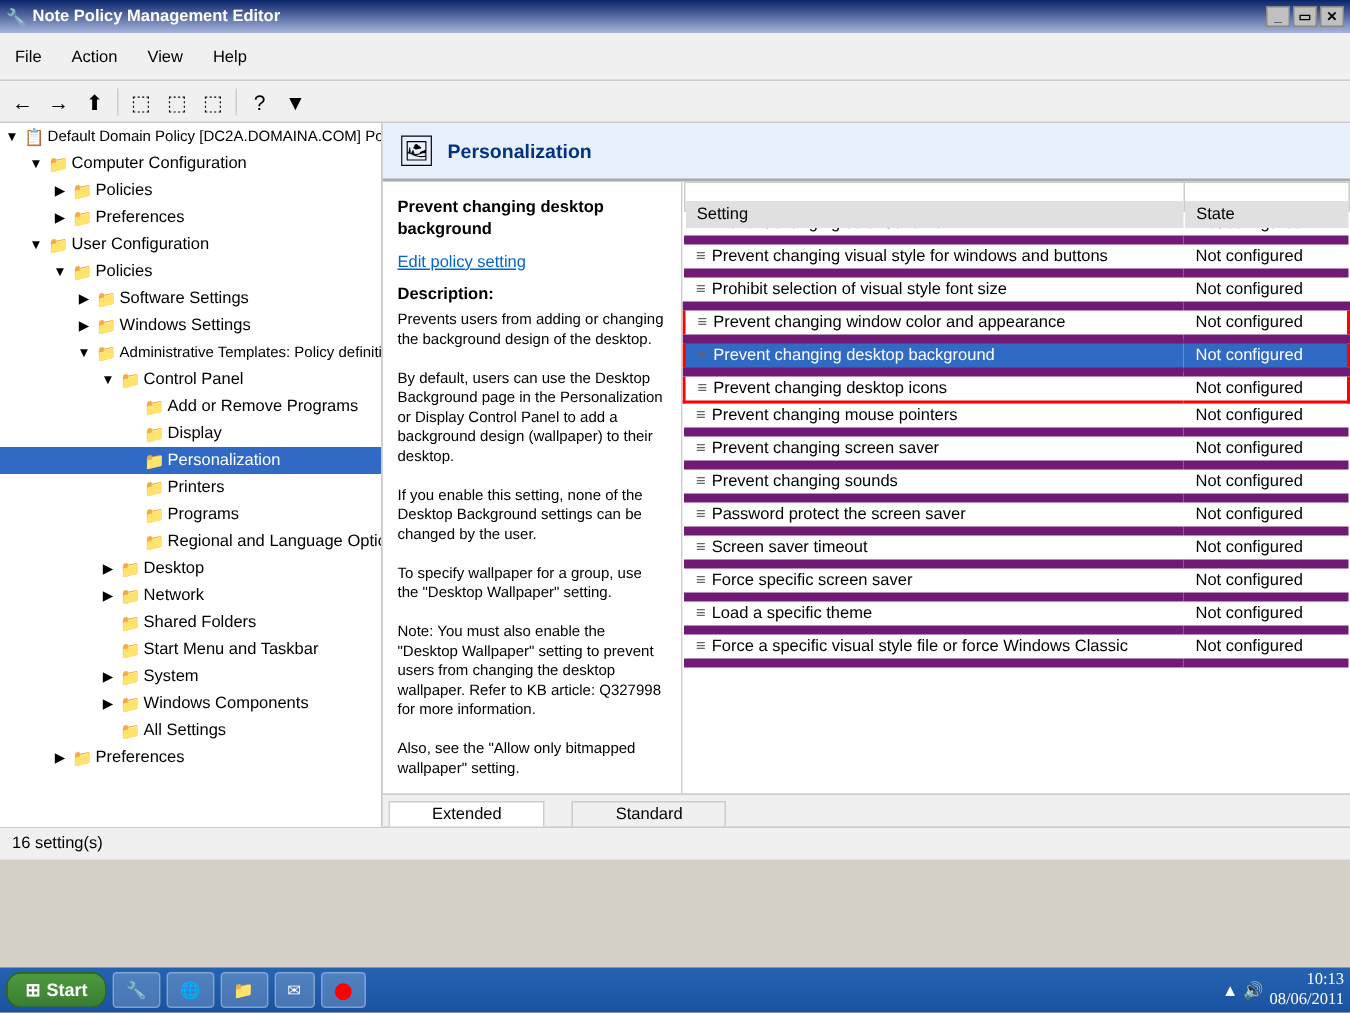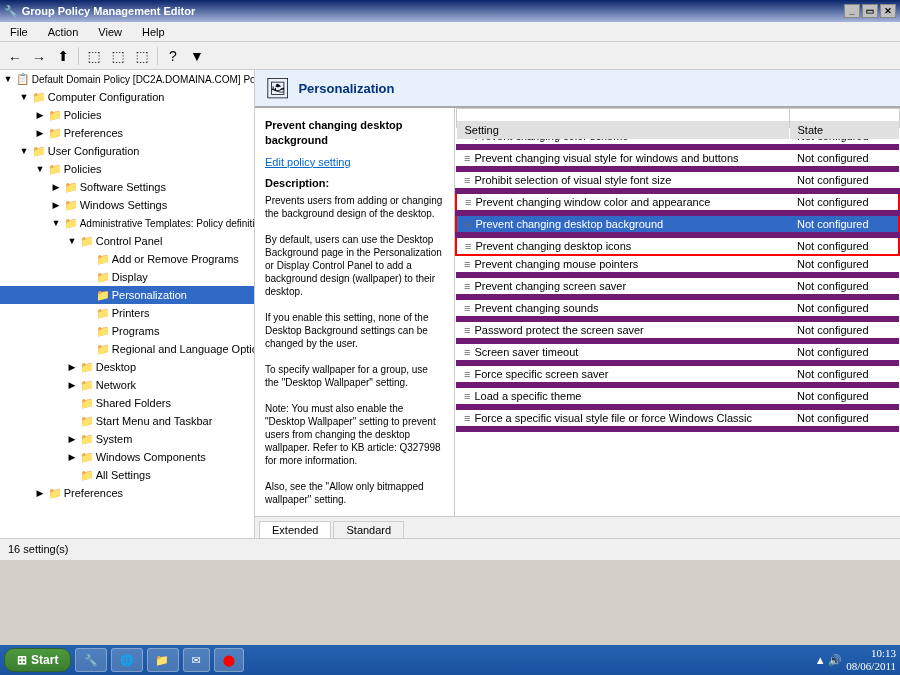--- a/index.html
+++ b/index.html
@@ -26,21 +26,21 @@
       width: 16px; height: 14px;
       font-size: 9px;
       display: flex; align-items: center; justify-content: center;
       cursor: pointer;
     }
 
     
     .menu-bar {
       background: #f0f0f0;
       border-bottom: 1px solid #ccc;
-      height: 20px;
+      height: 32px;
       display: flex;
       align-items: center;
       padding: 0 4px;
       gap: 8px;
       font-size: 11px;
     }
     .menu-item { padding: 2px 6px; cursor: pointer; }
 
     
     .toolbar {
@@ -168,27 +168,27 @@
     
     .tabs-bar {
       border-top: 1px solid #ccc;
       background: #f0f0f0;
       display: flex;
       align-items: flex-end;
       height: 22px;
       padding: 0 4px;
     }
     .tab {
-      padding: 2px 12px;
+      padding: 2px 28px;
       border: 1px solid #ccc;
       border-bottom: none;
       background: #f0f0f0;
       cursor: pointer;
       font-size: 11px;
-      margin-right: 2px;
+      margin-right: 18px;
     }
     .tab.active { background: white; border-bottom: 1px solid white; margin-bottom: -1px; }
 
     
     .status-bar {
       background: #f0f0f0;
       border-top: 1px solid #ccc;
       height: 22px;
       display: flex;
       align-items: center;
@@ -252,21 +252,21 @@
     .indent3 { padding-left: 48px; }
     .indent4 { padding-left: 64px; }
     .indent5 { padding-left: 80px; }
   </style>
 </head>
 <body>
 
 <div class="title-bar">
   <div class="title-bar-left">
     <span>🔧</span>
-    <span>Group Policy Management Editor</span>
+    <span>Note Policy Management Editor</span>
   </div>
   <div class="title-bar-right">
     <div class="title-btn">_</div>
     <div class="title-btn">▭</div>
     <div class="title-btn">✕</div>
   </div>
 </div>
 
 <div class="menu-bar">
   <span class="menu-item">File</span>

